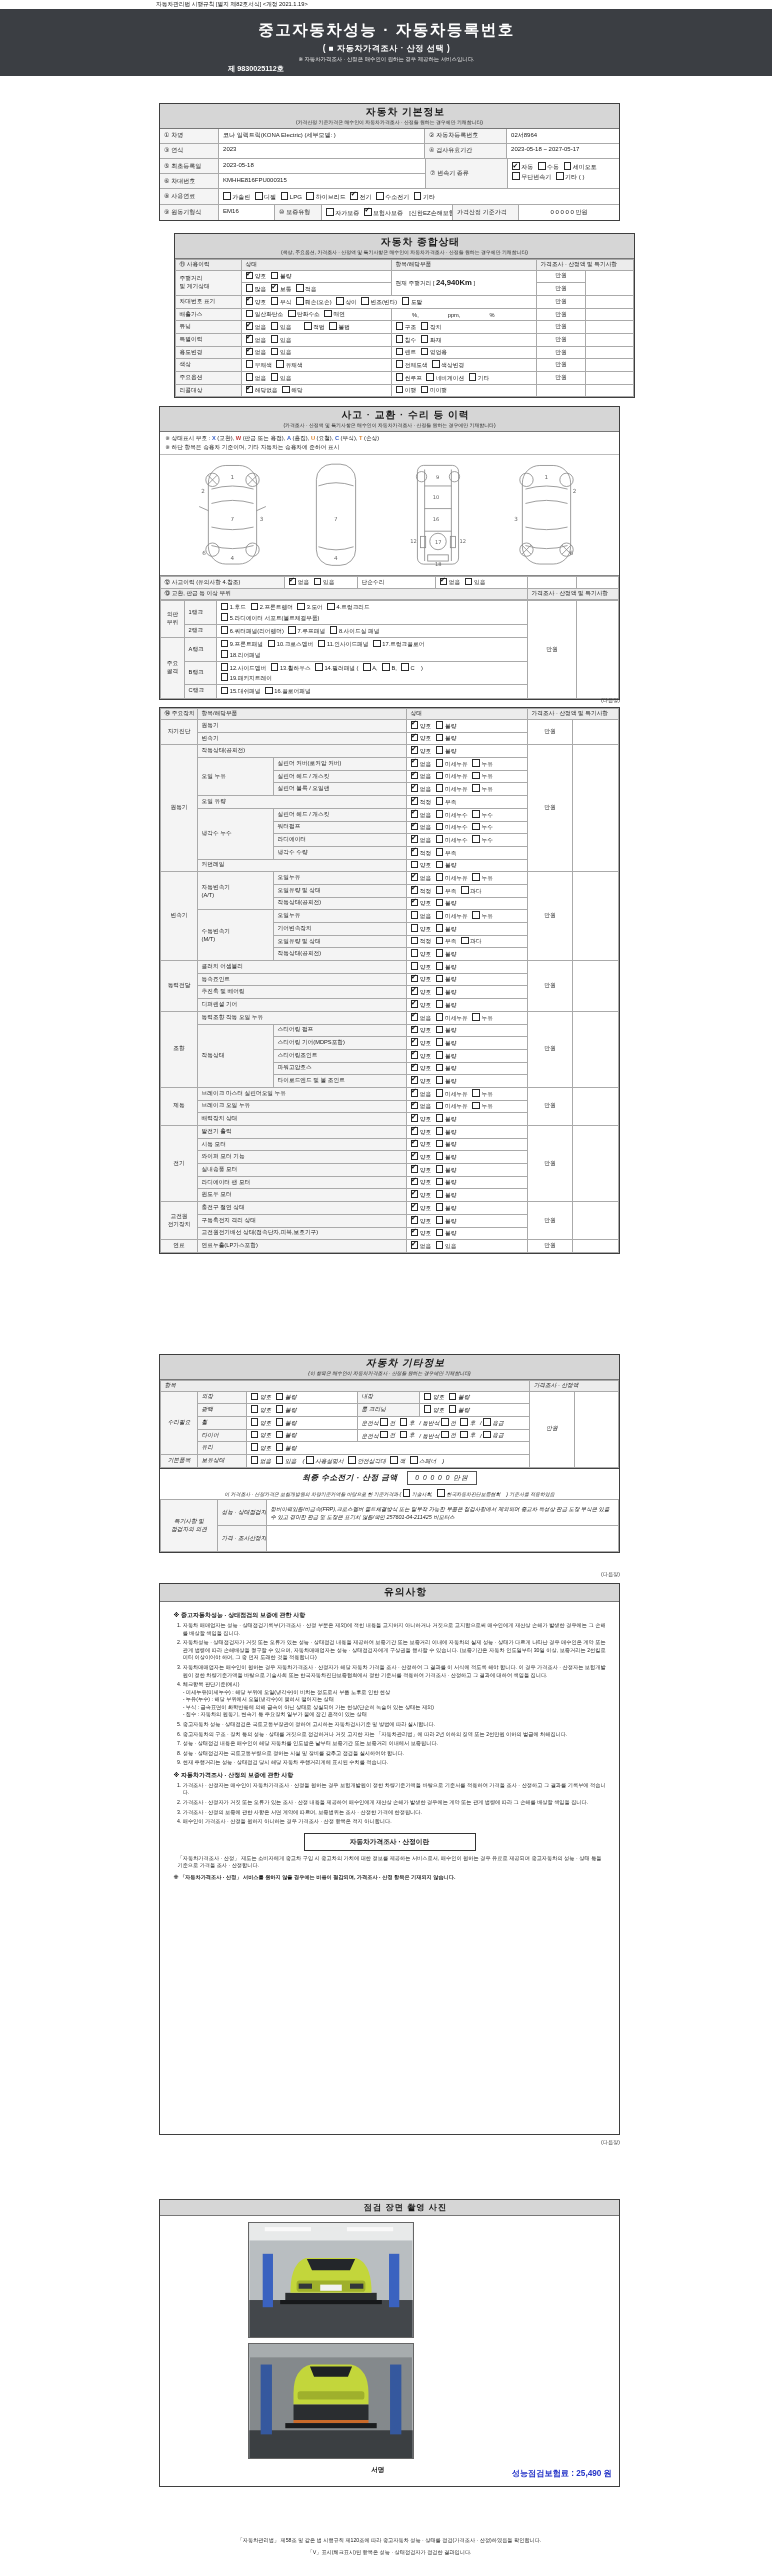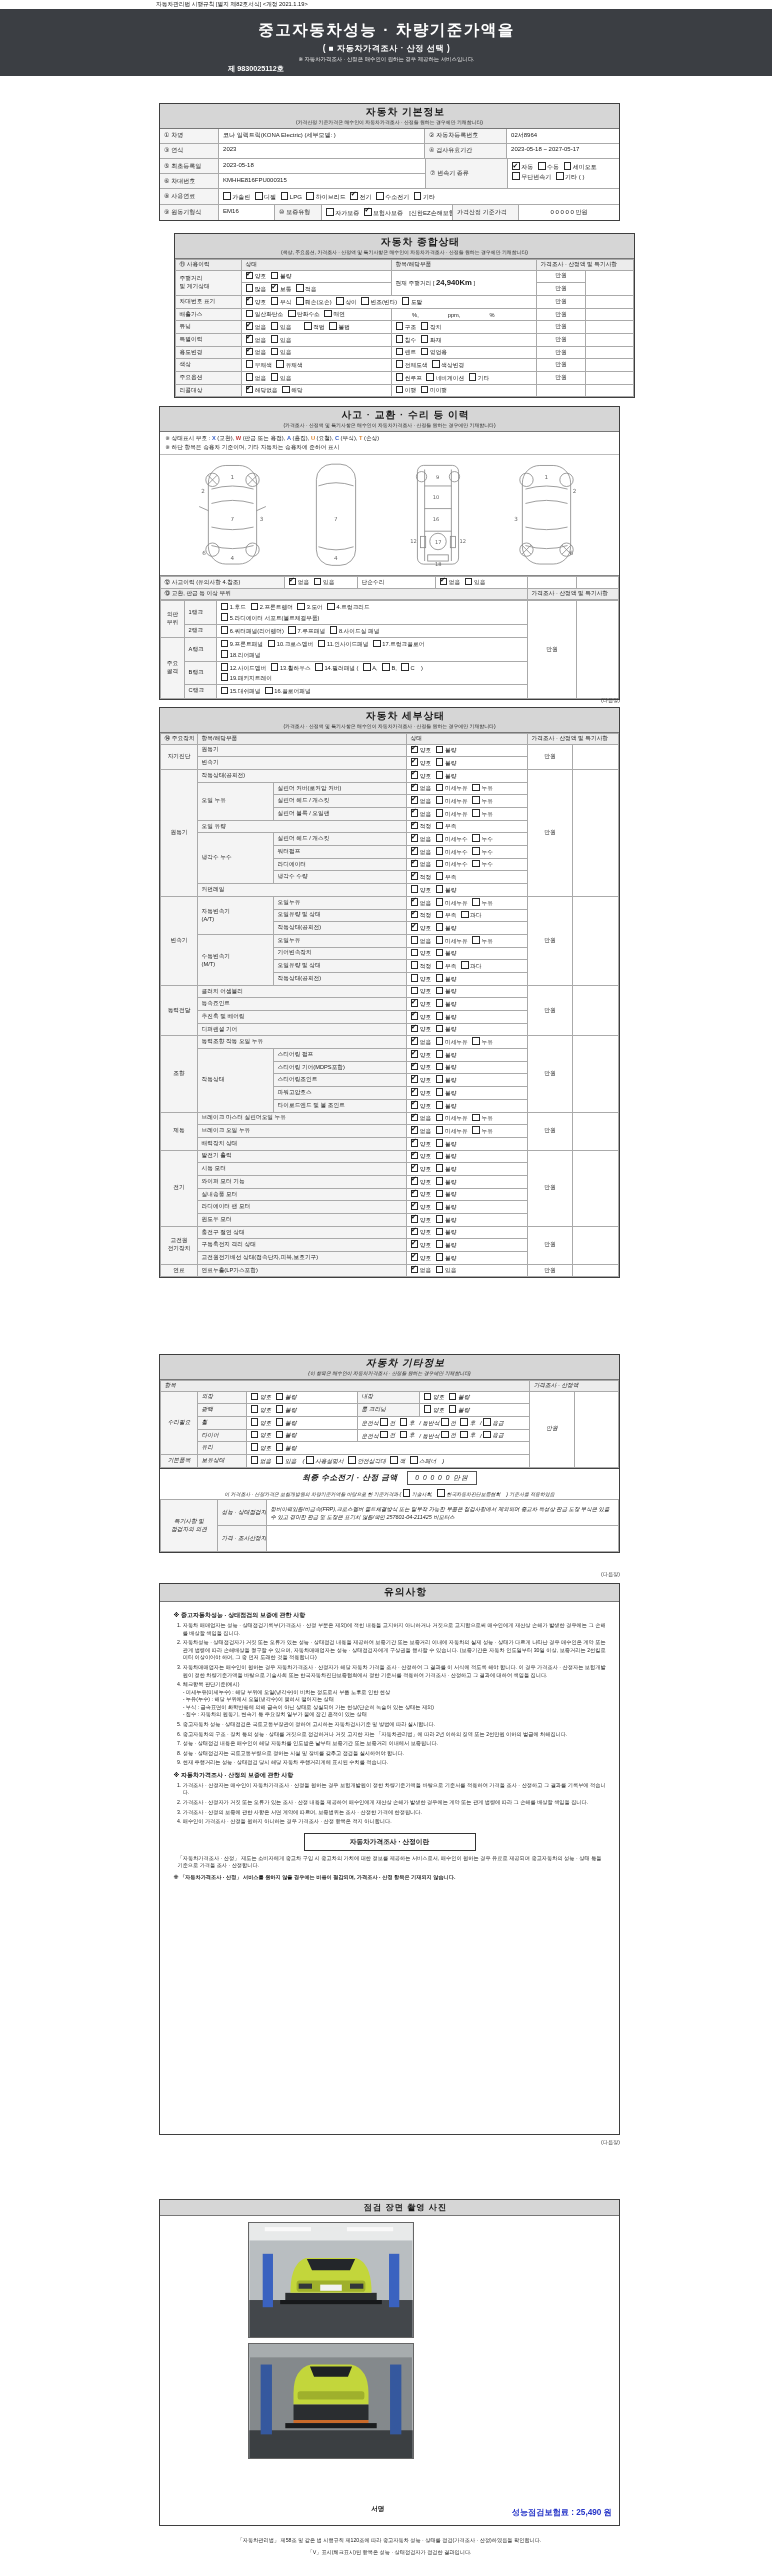--- a/index.html
+++ b/index.html
@@ -58,21 +58,21 @@
   .finalband .fv{display:inline-block;border:0.5px solid #555;padding:1.5px 7.2px;font-size:6.7px;letter-spacing:1px;}
   .finalnote{font-size:4.9px;text-align:center;padding-bottom:2.6px;}
   svg text{font-family:"DejaVu Sans",sans-serif;}
 </style>
 </head>
 <body>
 
 <div class="lawref">자동차관리법 시행규칙 [별지 제82호서식] &lt;개정 2021.1.19&gt;</div>
 
 <div class="band">
-  <div class="t1">중고자동차성능 · 차량기준가액을</div>
+  <div class="t1">중고자동차성능 · 자동차등록번호</div>
   <div class="t2">( ■ 자동차가격조사 · 산정 선택 )</div>
   <div class="t3">※ 자동차가격조사 · 산정은 매수인이 원하는 경우 제공하는 서비스입니다.</div>
   <div class="serial">제 9830025112호</div>
 </div>
 
 <div class="sect" style="top:103px;">
   <div class="stitle">
     <div class="big">자동차 기본정보</div>
     <div class="note">(가격산정 기준가격은 매수인이 자동차가격조사 · 산정을 원하는 경우에만 기재합니다)</div>
   </div>
@@ -355,24 +355,20 @@
         <tr>
           <td class="lab">C랭크</td>
           <td style="white-space: normal; line-height: 1.8;"><span class="cb"></span><span class="cbl">15.대쉬패널</span><span class="cb"></span><span class="cbl">16.플로어패널</span></td>
         </tr>
       </tbody>
   </table>
 </div>
 <div class="nextpage" style="top:697px;">(다음장)</div>
 
 <div class="sect" style="top:707px;">
-  <div class="stitle">
-    <div class="big">자동차 세부상태</div>
-    <div class="note">(가격조사 · 산정액 및 특기사항은 매수인이 자동차가격조사 · 산정을 원하는 경우에만 기재합니다)</div>
-  </div>
   <table class="grid">
     <colgroup>
         <col style="width:37px;">
         <col style="width:76px;">
         <col style="width:133px;">
         <col style="width:121px;">
         <col style="width:45px;">
         <col>
       </colgroup>
     <thead>
@@ -696,21 +692,21 @@
         <li>가격조사 · 산정의 보증에 관한 사항은 서면 계약에 따르며, 보증범위는 조사 · 산정한 가격에 한정됩니다.</li>
         <li>매수인이 가격조사 · 산정을 원하지 아니하는 경우 가격조사 · 산정 항목은 적지 아니합니다.</li>
       </ol>
     <div class="nbox">자동차가격조사 · 산정이란</div>
     <div class="nboxtext">「자동차가격조사 · 산정」 제도는 소비자에게 중고차 구입 시 중고차의 가치에 대한 정보를 제공하는 서비스로서, 매수인이 원하는 경우 유료로 제공되며 중고자동차의 성능 · 상태 등을 기준으로 가격을 조사 · 산정합니다.</div>
     <div class="nboxnote">※ 「자동차가격조사 · 산정」 서비스를 원하지 않을 경우에는 비용이 절감되며, 가격조사 · 산정 항목은 기재되지 않습니다.</div>
   </div>
 </div>
 <div class="nextpage" style="top:2139px;">(다음장)</div>
 
-<div class="sect" style="top:2199px;height:327px;">
+<div class="sect" style="top:2199px;height:288px;">
   <div class="stitle">
     <div class="big" style="font-size:8.2px;">점검 장면 촬영 사진</div>
   </div>
   <div class="phwrap">
     <div class="photo">
       <svg width="164" height="114" viewBox="0 0 318 222">
         <rect width="318" height="222" fill="#b9bec1"></rect>
         <rect width="318" height="34" fill="#e8eaea"></rect>
         <rect x="30" y="8" width="90" height="8" fill="#fafafa"></rect>
           <rect x="190" y="8" width="90" height="8" fill="#fafafa"></rect>

